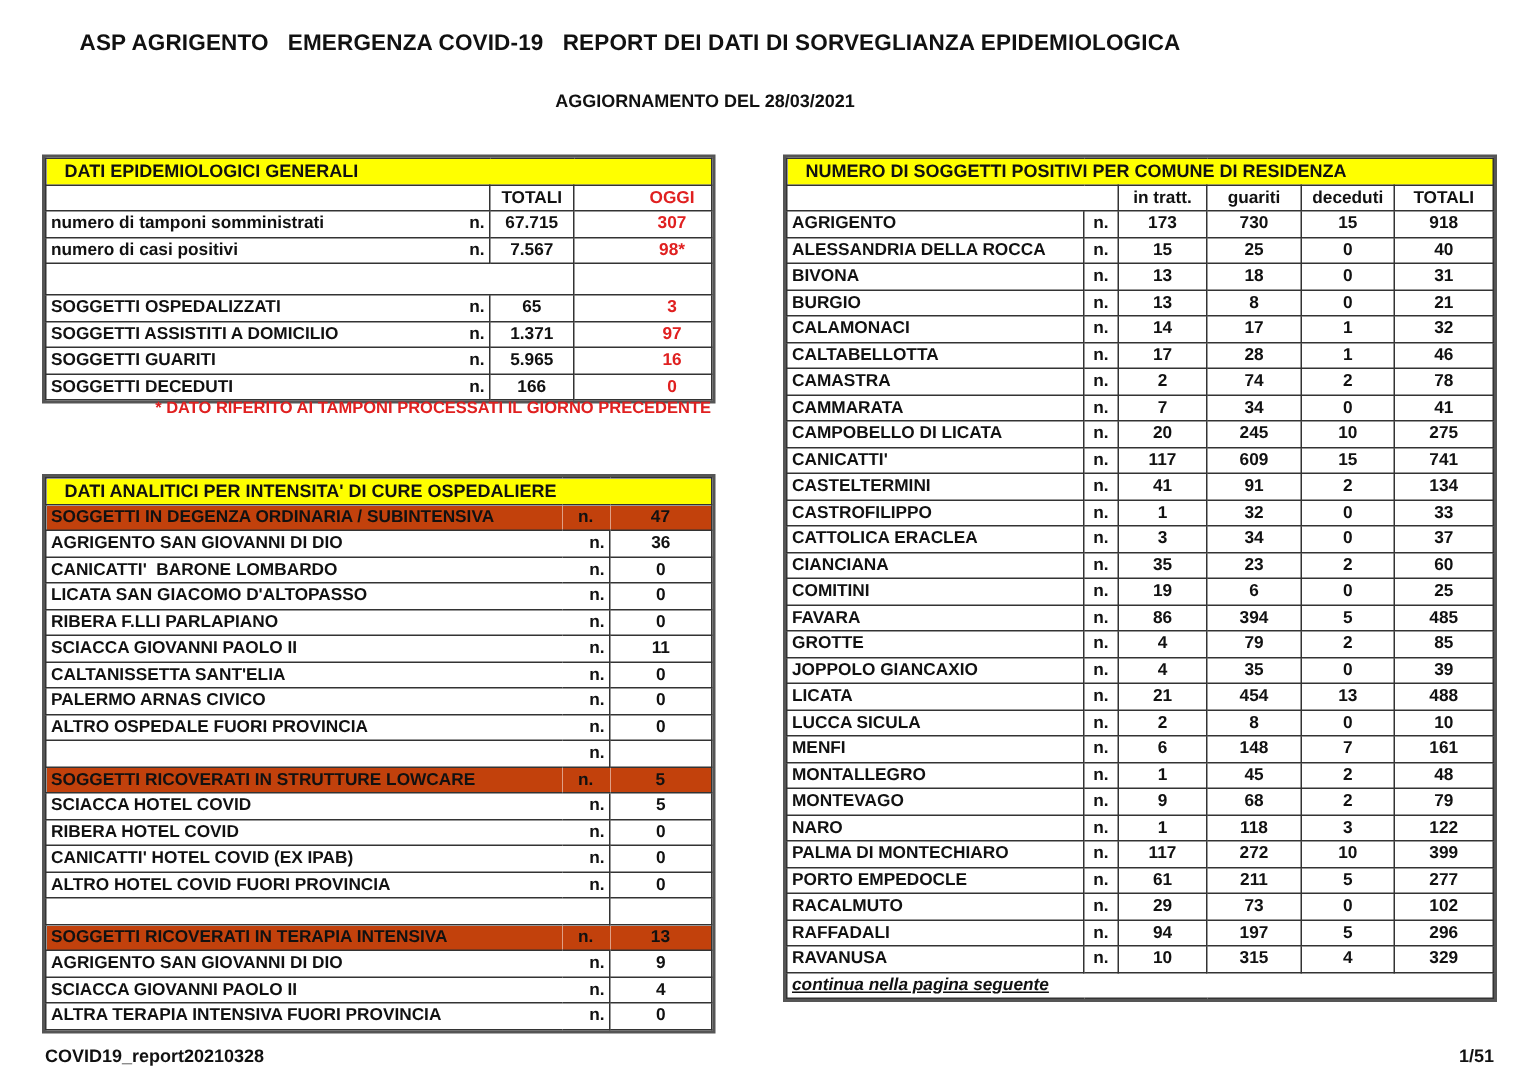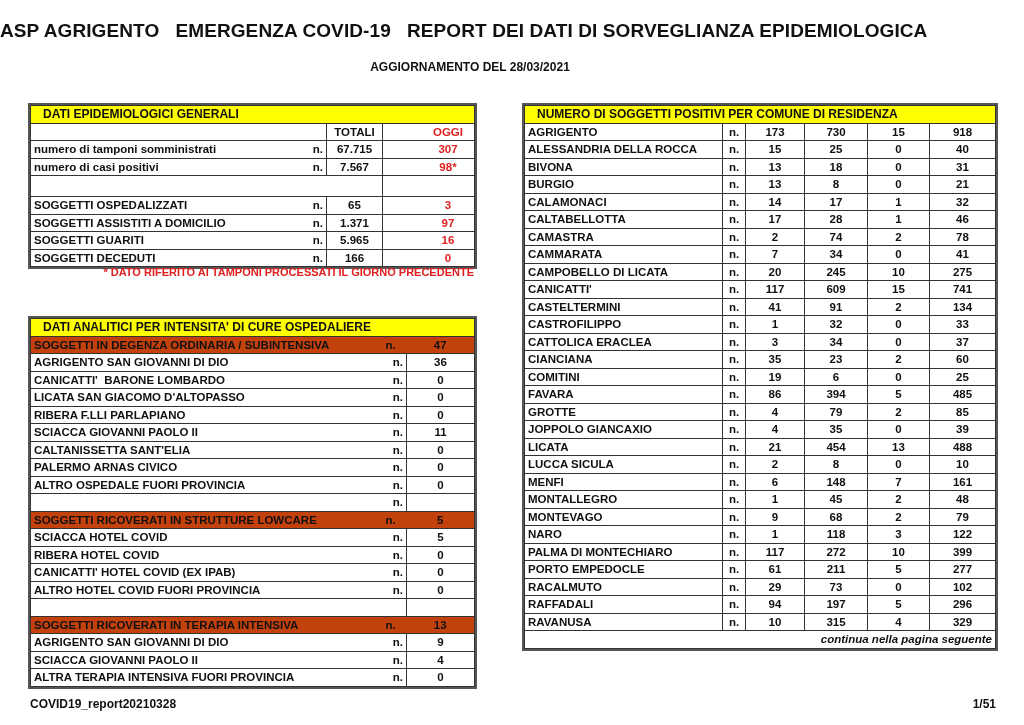--- a/index.html
+++ b/index.html
@@ -1,38 +1,38 @@
 <!DOCTYPE html>
 <html><head>
 <meta charset="utf-8">
 <style>
   html, body { margin:0; padding:0; background:#ffffff; }
   body { width:1024px; height:725px; position:relative; overflow:hidden;
          font-family:"Liberation Sans", "DejaVu Sans", sans-serif; color:#111; }
   .title1 { position:absolute; left:0; width:840px; top:20px; text-align:center;
-            font-weight:bold; font-size:19px; letter-spacing:0.1px; }
+            font-weight:bold; font-size:15px; letter-spacing:0.1px; }
   .title2 { position:absolute; left:0; width:940px; top:60px; text-align:center;
             font-weight:bold; font-size:12px; }
   table { border-collapse:collapse; position:absolute; table-layout:fixed;
           font-weight:bold; font-size:11.5px; }
   td { border:1px solid #333; padding:0 3px; height:16.5px; line-height:16px;
        white-space:nowrap; overflow:hidden; }
   .outer { outline:2px solid #555; outline-offset:0; }
   .hdr td { background:#ffff00; font-size:12px;padding-left:12px; }
   .gray td { background:#c2410c; }
   .c { text-align:center; }
   .r { text-align:right; }
   .red { color:#e02020;padding-left:42px; }
   .nr { border-right:none; }
   .nl { border-left:none; }
   .note { position:absolute; left:30px; width:444px; top:266px; text-align:right;
           font-weight:bold; font-size:11px; color:#e02020; }
   .footer-l { position:absolute; left:30px; top:697px; font-weight:bold; font-size:12px; }
   .footer-r { position:absolute; right:28px; top:697px; font-weight:bold; font-size:12px; }
-  .cont { font-style:italic; text-align:right; }
+  .cont { font-style:italic; text-align:left;text-decoration:underline; }
 </style>
 </head>
 <body>
 
 <div class="title1" style="white-space:pre;">ASP AGRIGENTO   EMERGENZA COVID-19   REPORT DEI DATI DI SORVEGLIANZA EPIDEMIOLOGICA</div>
 <div class="title2">AGGIORNAMENTO DEL 28/03/2021</div>
 
 <table class="outer" style="left:30px; top:105px; width:444px;">
   <colgroup>
       <col style="width:296px">
@@ -207,20 +207,27 @@
       <col style="width:23px">
       <col style="width:59px">
       <col style="width:63px">
       <col style="width:62px">
       <col style="width:66px">
   </colgroup>
   <thead>
     <tr class="hdr">
         <td colspan="6">NUMERO DI SOGGETTI POSITIVI PER COMUNE DI RESIDENZA</td>
       </tr>
+    <tr>
+      <td colspan="2"></td>
+      <td class="c">in tratt.</td>
+      <td class="c">guariti</td>
+      <td class="c">deceduti</td>
+      <td class="c">TOTALI</td>
+    </tr>
   </thead>
   <tbody id="comuni-body">
       <tr>
         <td>AGRIGENTO</td>
         <td class="c">n.</td>
         <td class="c">173</td>
         <td class="c">730</td>
         <td class="c">15</td>
         <td class="c">918</td>
       </tr>

